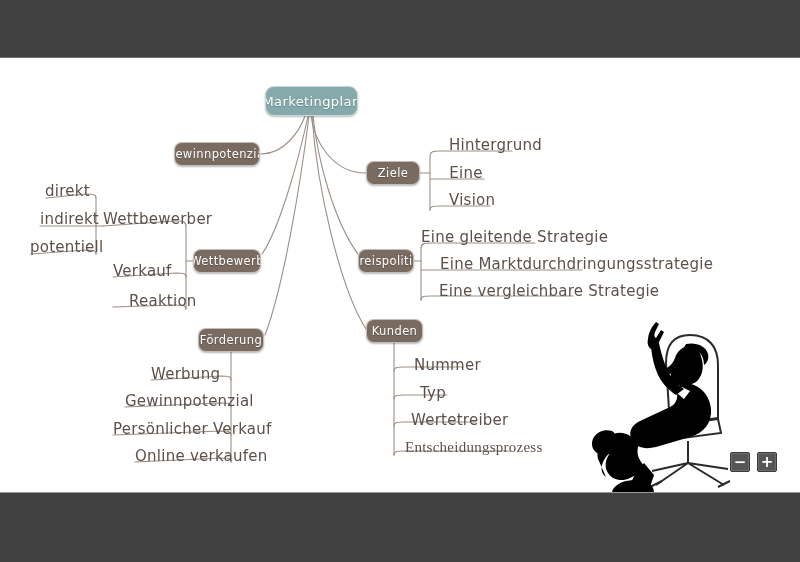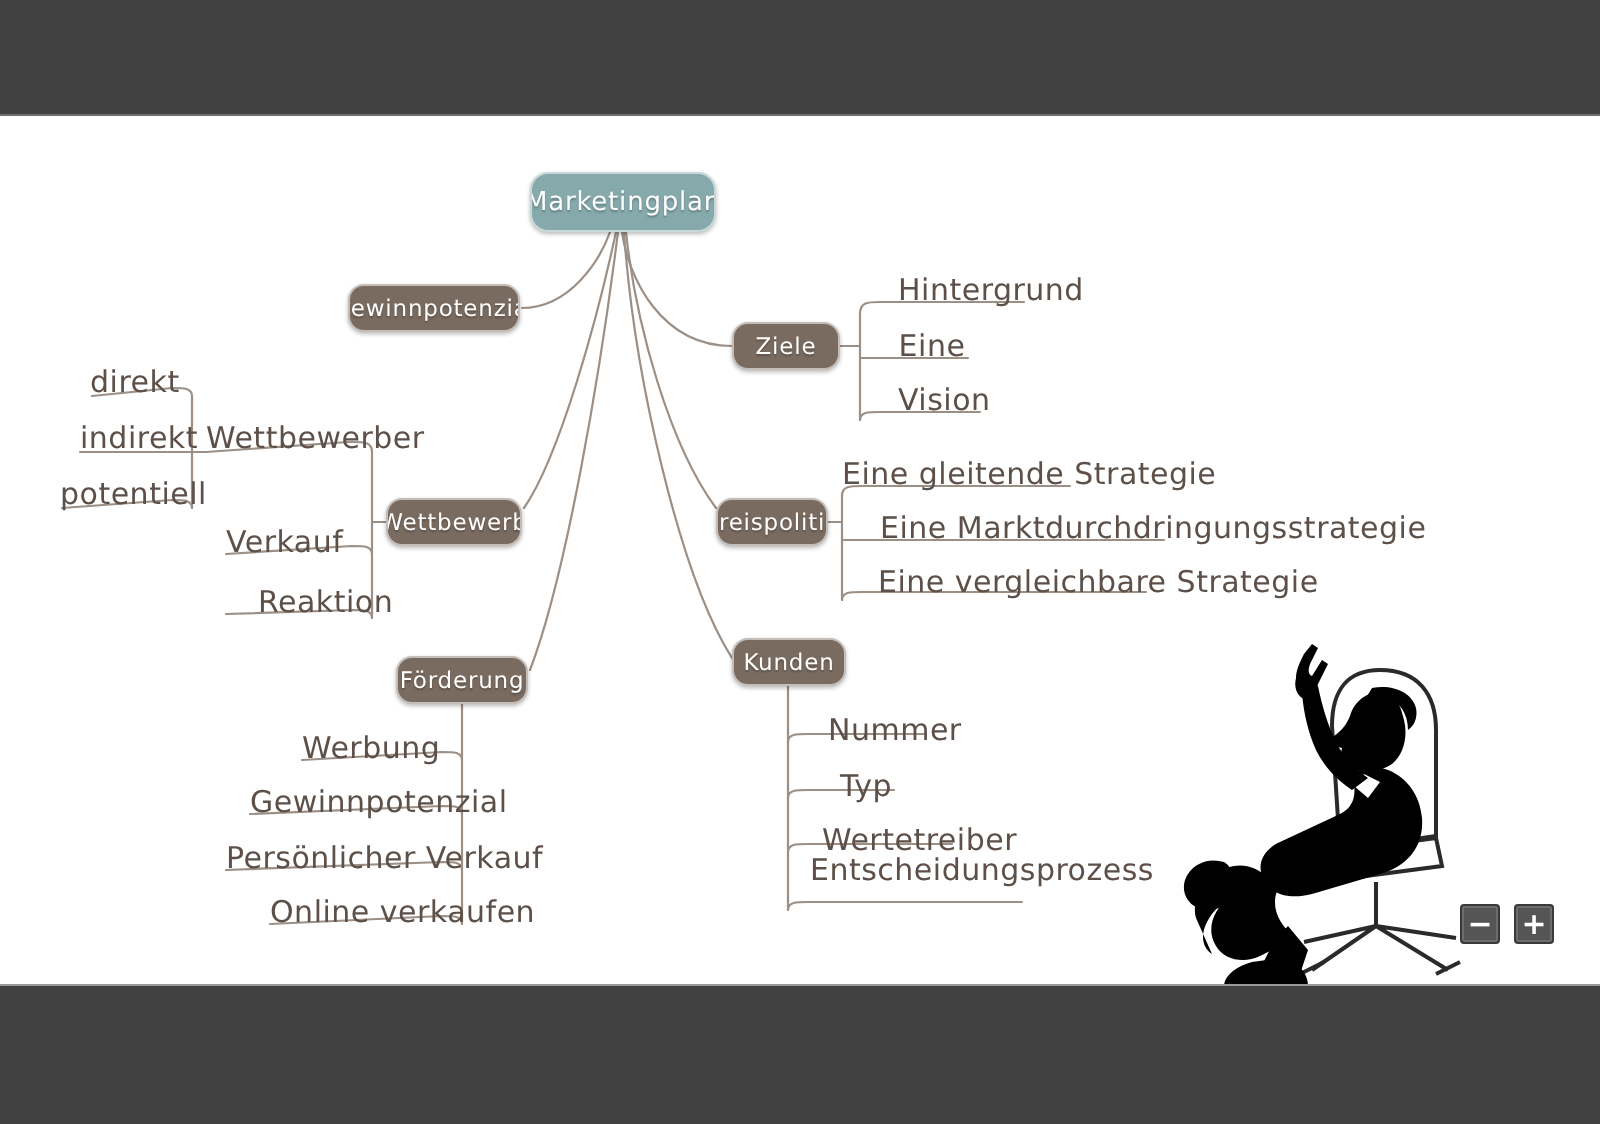--- a/index.html
+++ b/index.html
@@ -204,21 +204,21 @@
       <span>Eine Marktdurchdringungsstrategie</span></div>
     <div class="leaf" style="left:439px;top:228px;width:133px;">
       <span>Eine vergleichbare Strategie</span></div>
 
     <div class="leaf" style="left:414px;top:302px;width:48px;">
       <span>Nummer</span></div>
     <div class="leaf" style="left:418px;top:330px;width:28px;text-align:right;">
       <span>Typ</span></div>
     <div class="leaf" style="left:411px;top:357px;width:64px;">
       <span>Wertetreiber</span></div>
-    <div class="leaf" style="left:405px;top:372px;width:105px;">
+    <div class="leaf" style="left:405px;top:384px;width:105px;font-family:Liberation Serif, serif;">
       <span>Entscheidungsprozess</span></div>
 
     <div class="leaf" style="left:45px;top:128px;width:36px;">
       <span>direkt</span></div>
     <div class="leaf" style="left:40px;top:156px;width:45px;">
       <span>indirekt</span></div>
     <div class="leaf" style="left:30px;top:184px;width:55px;">
       <span>potentiell</span></div>
     <div class="leaf" style="left:103px;top:156px;width:70px;text-align:right;">
       <span>Wettbewerber</span></div>

